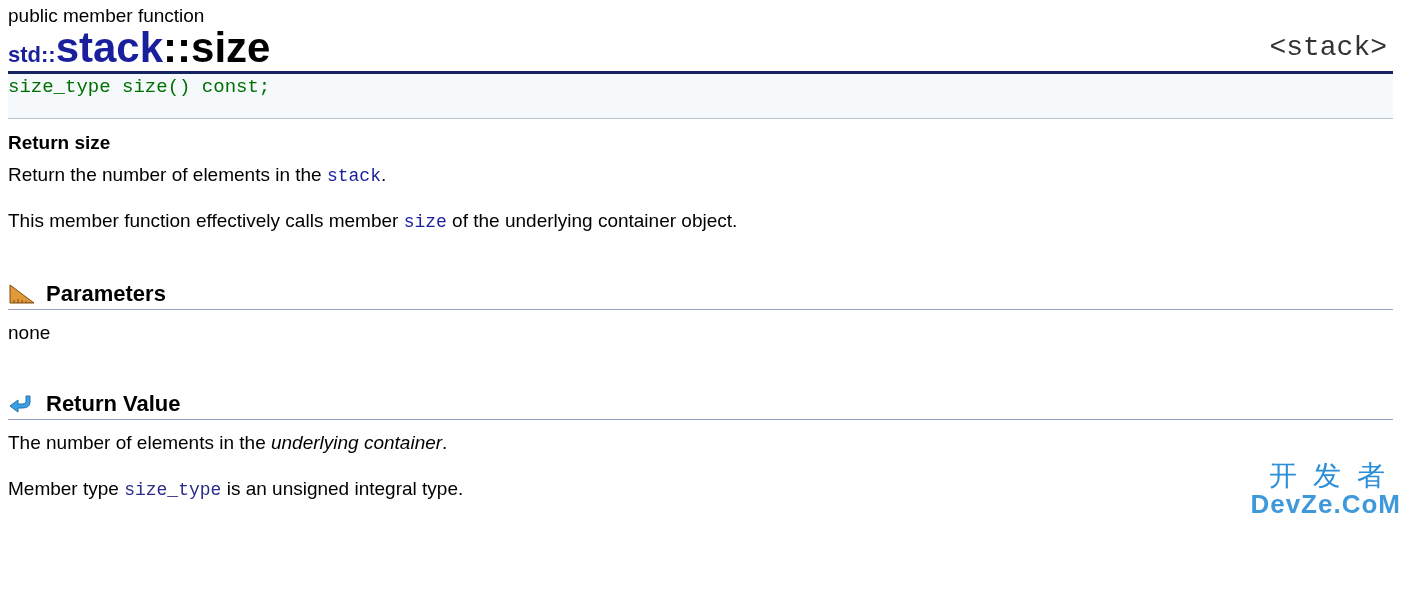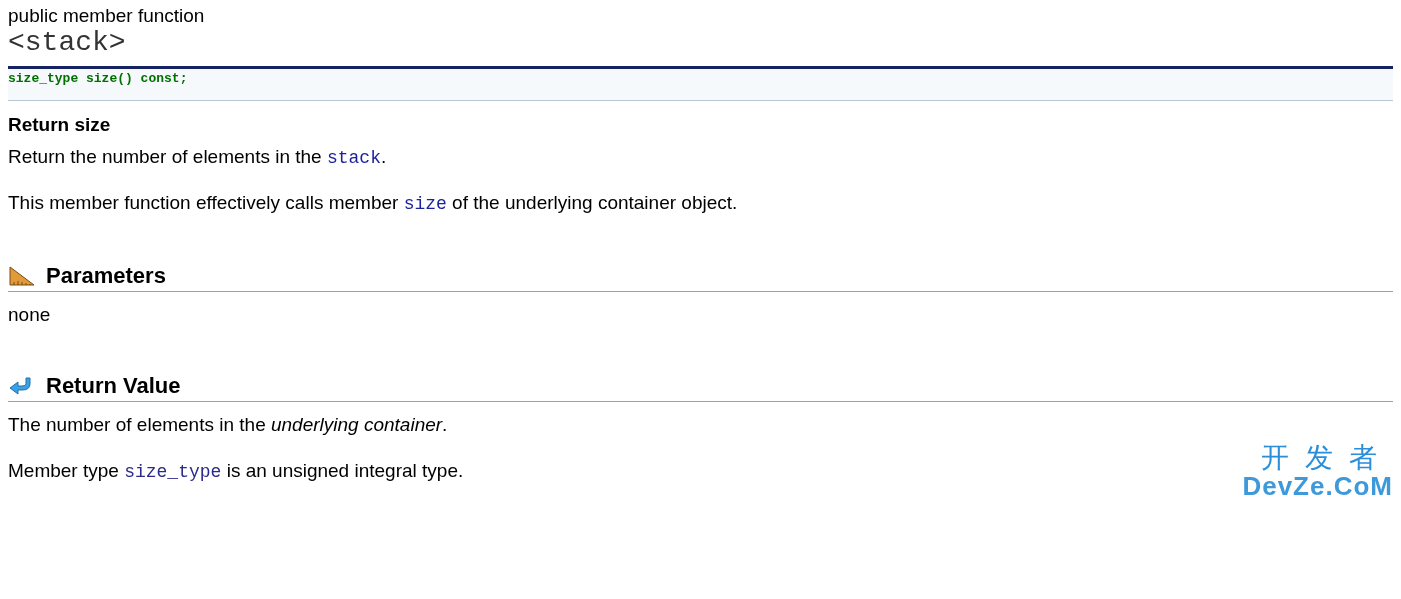--- a/index.html
+++ b/index.html
@@ -41,23 +41,22 @@
       font-size: 28px;
       color: #333;
       padding-bottom: 8px;
       padding-right: 6px;
     }
     .signature {
       font-family: "Courier New", monospace;
       color: #007000;
       background: #f5f9fb;
       border-bottom: 1px solid #bac5d4;
-      padding: 2px 0 14px 0;
-      font-size: 13px;
-      font-weight: bold;
+      padding: 2px 0 20px 0;
+      font-size: 19px;
     }
     .brief {
       font-weight: bold;
       font-size: 19px;
       margin-top: 13px;
       margin-bottom: 8px;
     }
     .desc { font-size: 19px; line-height: 1.35; margin-bottom: 20px; }
     .code-inline {
       font-family: "Courier New", monospace;
@@ -81,38 +80,41 @@
     .italic { font-style: italic; }
     .icon-wrap {
       width: 28px;
       height: 24px;
       display: inline-flex;
       align-items: center;
       justify-content: center;
     }
     .watermark {
       position: absolute;
-      right: 8px;
+      right: 0;
       bottom: 4px;
       text-align: right;
       line-height: 1.05;
       font-family: "Microsoft YaHei", Arial, sans-serif;
       pointer-events: none;
       user-select: none;
     }
     .wm1 { color: #2a8ed8; font-size: 28px; letter-spacing: 16px; font-weight: 500;}
     .wm2 { color: #2a8ed8; font-size: 26px; letter-spacing: 1px; font-weight: 600; opacity:0.9;}
   </style>
 </head>
 <body>
 
 <div class="page">
   <div class="category">public member function</div>
 
   <div class="title-row">
+    <div class="title">
+      <span class="ns">std::</span><span class="class">stack</span><span class="sep">::</span><span class="member">size</span>
+    </div>
     <div class="header-tag">&lt;stack&gt;</div>
   </div>
 
   <div class="signature">size_type size() const;</div>
 
   <div class="brief">Return size</div>
 
   <div class="desc">
     <span>Return the number of elements in the </span><span class="code-inline link">stack</span><span>.</span>
   </div>

